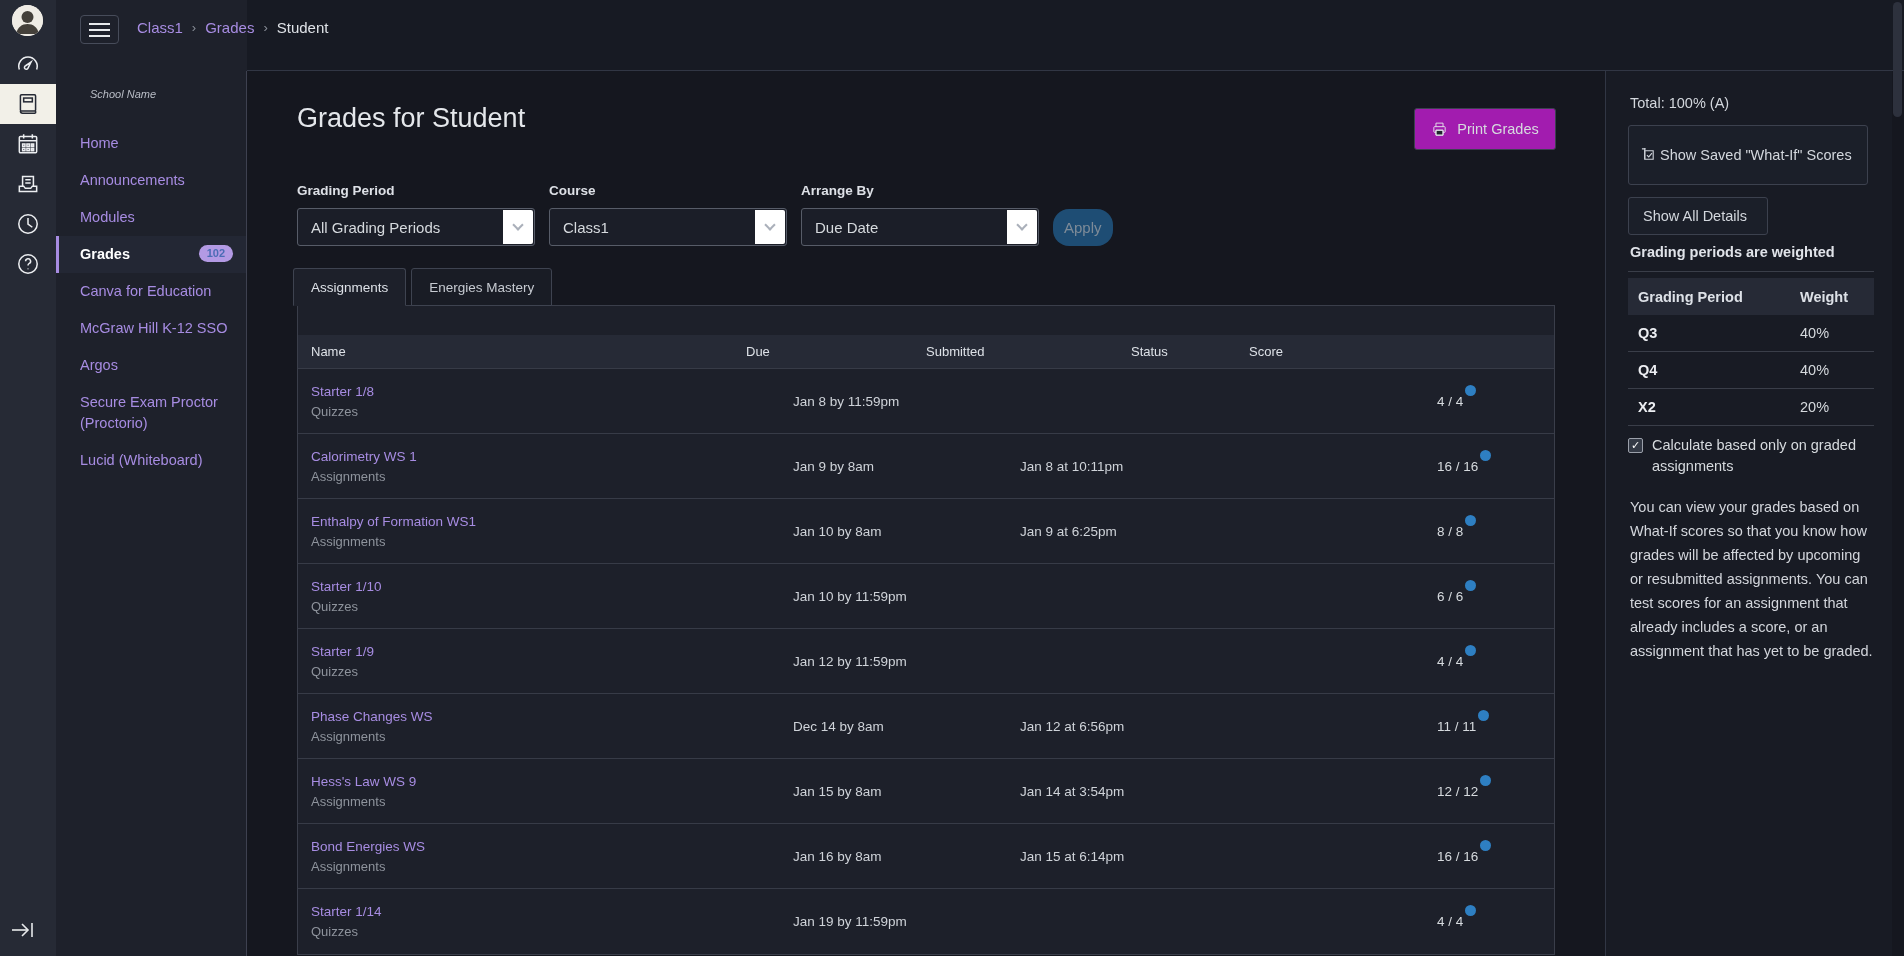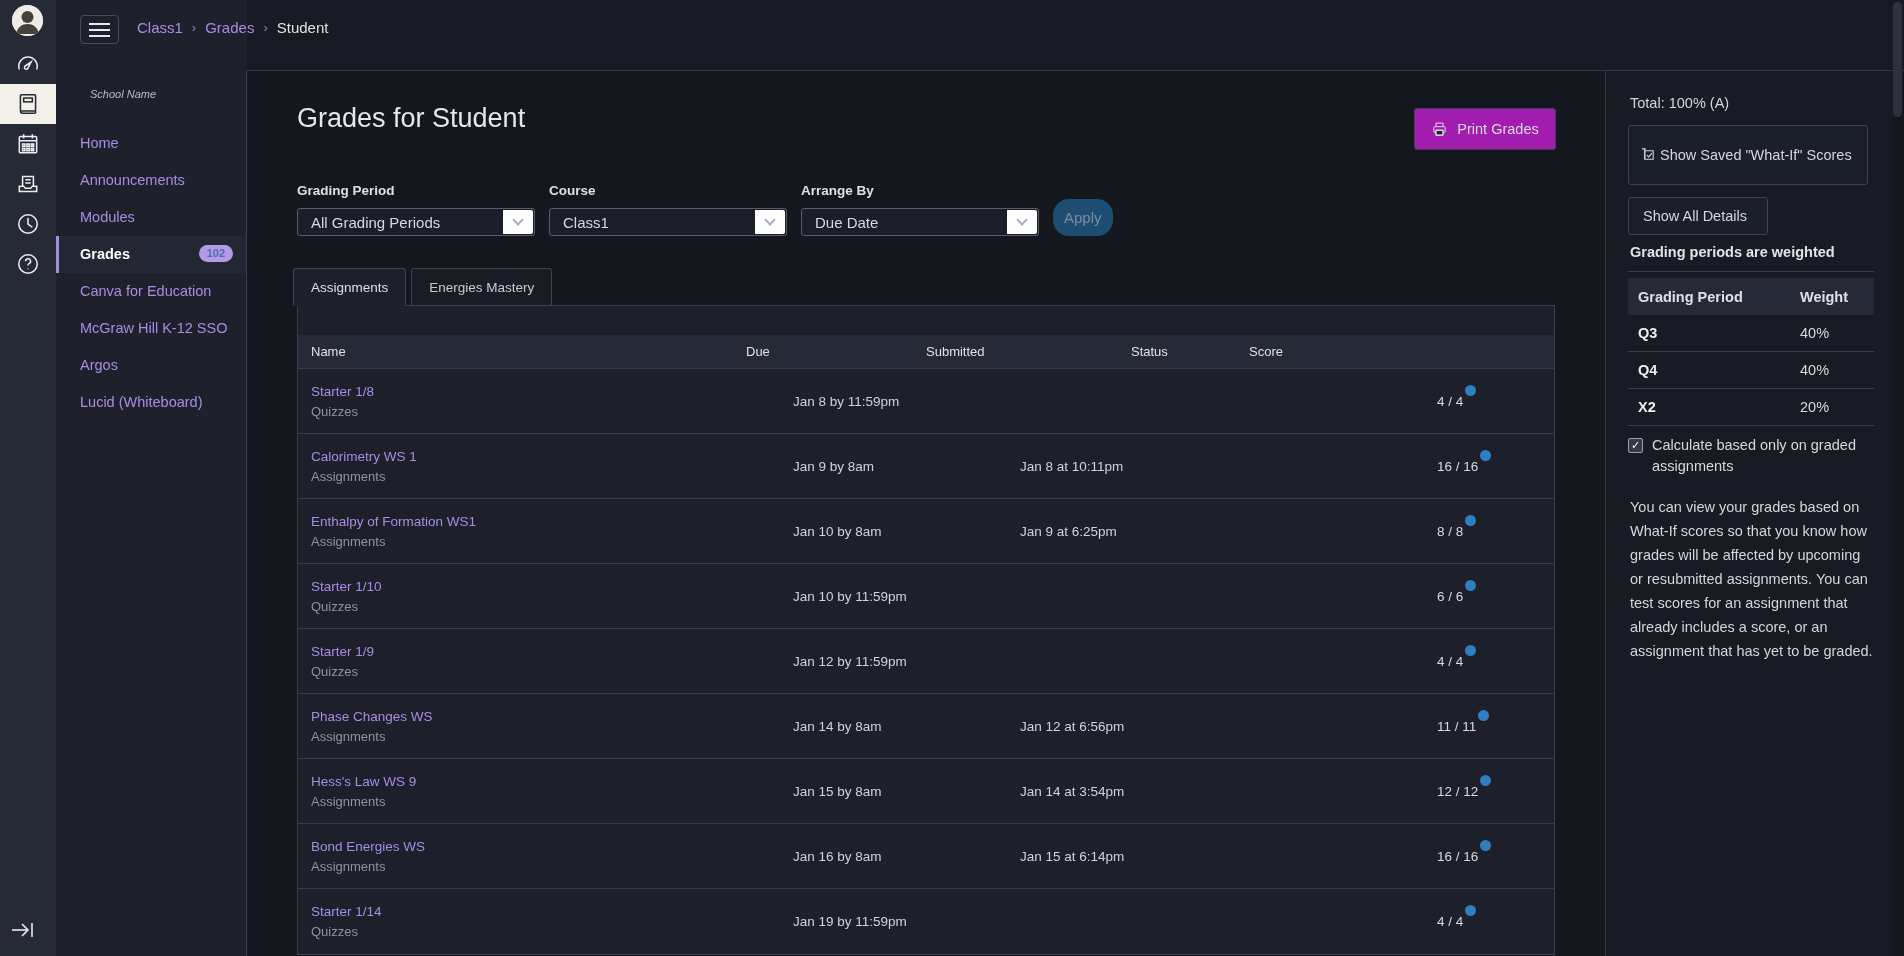--- a/index.html
+++ b/index.html
@@ -49,21 +49,21 @@
   .page-title { position:absolute; left:50px; top:32px; font-size:27px; font-weight:400; color:#e4e7eb; }
   .print-btn { position:absolute; left:1167px; top:37px; width:142px; height:42px;
                border:1px solid #3c4150; border-radius:3px; background:#a21caf;
                display:flex; align-items:center; justify-content:center; gap:9px;
                color:#d6dade; font-size:14.5px; cursor:pointer; }
   .print-btn svg { stroke:#e6e8ec; fill:none; stroke-width:1.3; }
 
   .filters { position:absolute; left:50px; top:112px; display:flex; align-items:flex-end; gap:14px; }
   .filter { display:flex; flex-direction:column; }
   .filter-label { font-size:13.5px; font-weight:bold; color:#dde0e6; margin-bottom:10px; }
-  .select { position:relative; width:238px; height:28px; border:1px solid #575c68; border-radius:3px;
+  .select { position:relative; width:238px; height:38px; border:1px solid #575c68; border-radius:3px;
             background:#1b1e28; display:flex; align-items:center; cursor:pointer; }
   .select-value { padding-left:13px; font-size:15px; color:#d6dade; }
   .select-arrow-box { position:absolute; right:1px; top:1px; bottom:1px; width:30px; background:#ffffff;
                       border-radius:0 2px 2px 0; display:flex; align-items:center; justify-content:center; }
   .chev { width:8px; height:8px; border-right:2px solid #aab0ba; border-bottom:2px solid #aab0ba;
           transform:rotate(45deg); margin-top:-4px; }
   .apply-btn { height:37px; padding:0 11px; background:#1e4d74; border:none; border-radius:16px;
                color:#7e8b98; font-size:15px; font-family:"Liberation Sans",sans-serif; cursor:pointer; }
 
   .tabs { position:absolute; left:46px; top:197px; display:flex; gap:5px; z-index:2; }
@@ -221,20 +221,24 @@
         <a class="nav-item">
           
           <span>McGraw Hill K-12 SSO</span>
         </a>
 
         <a class="nav-item">
           
           <span>Argos</span>
         </a>
 
+        <a class="nav-item">
+          
+          <span>Secure Exam Proctor (Proctorio)</span>
+        </a>
 
         <a class="nav-item">
           
           <span>Lucid (Whiteboard)</span>
         </a>
       </div>
   </nav>
 
   <header class="topbar"></header>
   <div class="breadcrumb">
@@ -428,21 +432,21 @@
                 </svg>
               </span>
             </div>
           </div>
 
           <div class="gt-row">
             <div class="cell-name">
               <a class="asg-title">Phase Changes WS</a>
               <span class="asg-cat">Assignments</span>
             </div>
-            <div class="cell-txt">Jan 14 by 8am</div>
+            <div class="cell-txt">Dec 14 by 8am</div>
             <div class="cell-txt">Jan 12 at 6:56pm</div>
             <div class="cell-txt"></div>
             <div class="cell-score">
               <span>11 / 11</span><span class="grade-dot"></span>
             </div>
             <div class="cell-icon">
               <span class="whatif-icon">
                 <svg width="17" height="17" viewBox="0 0 16 16">
                   <path d="M1 2h4M4 1v12"></path>
                   <path d="M4 4h9v9H4z"></path>

